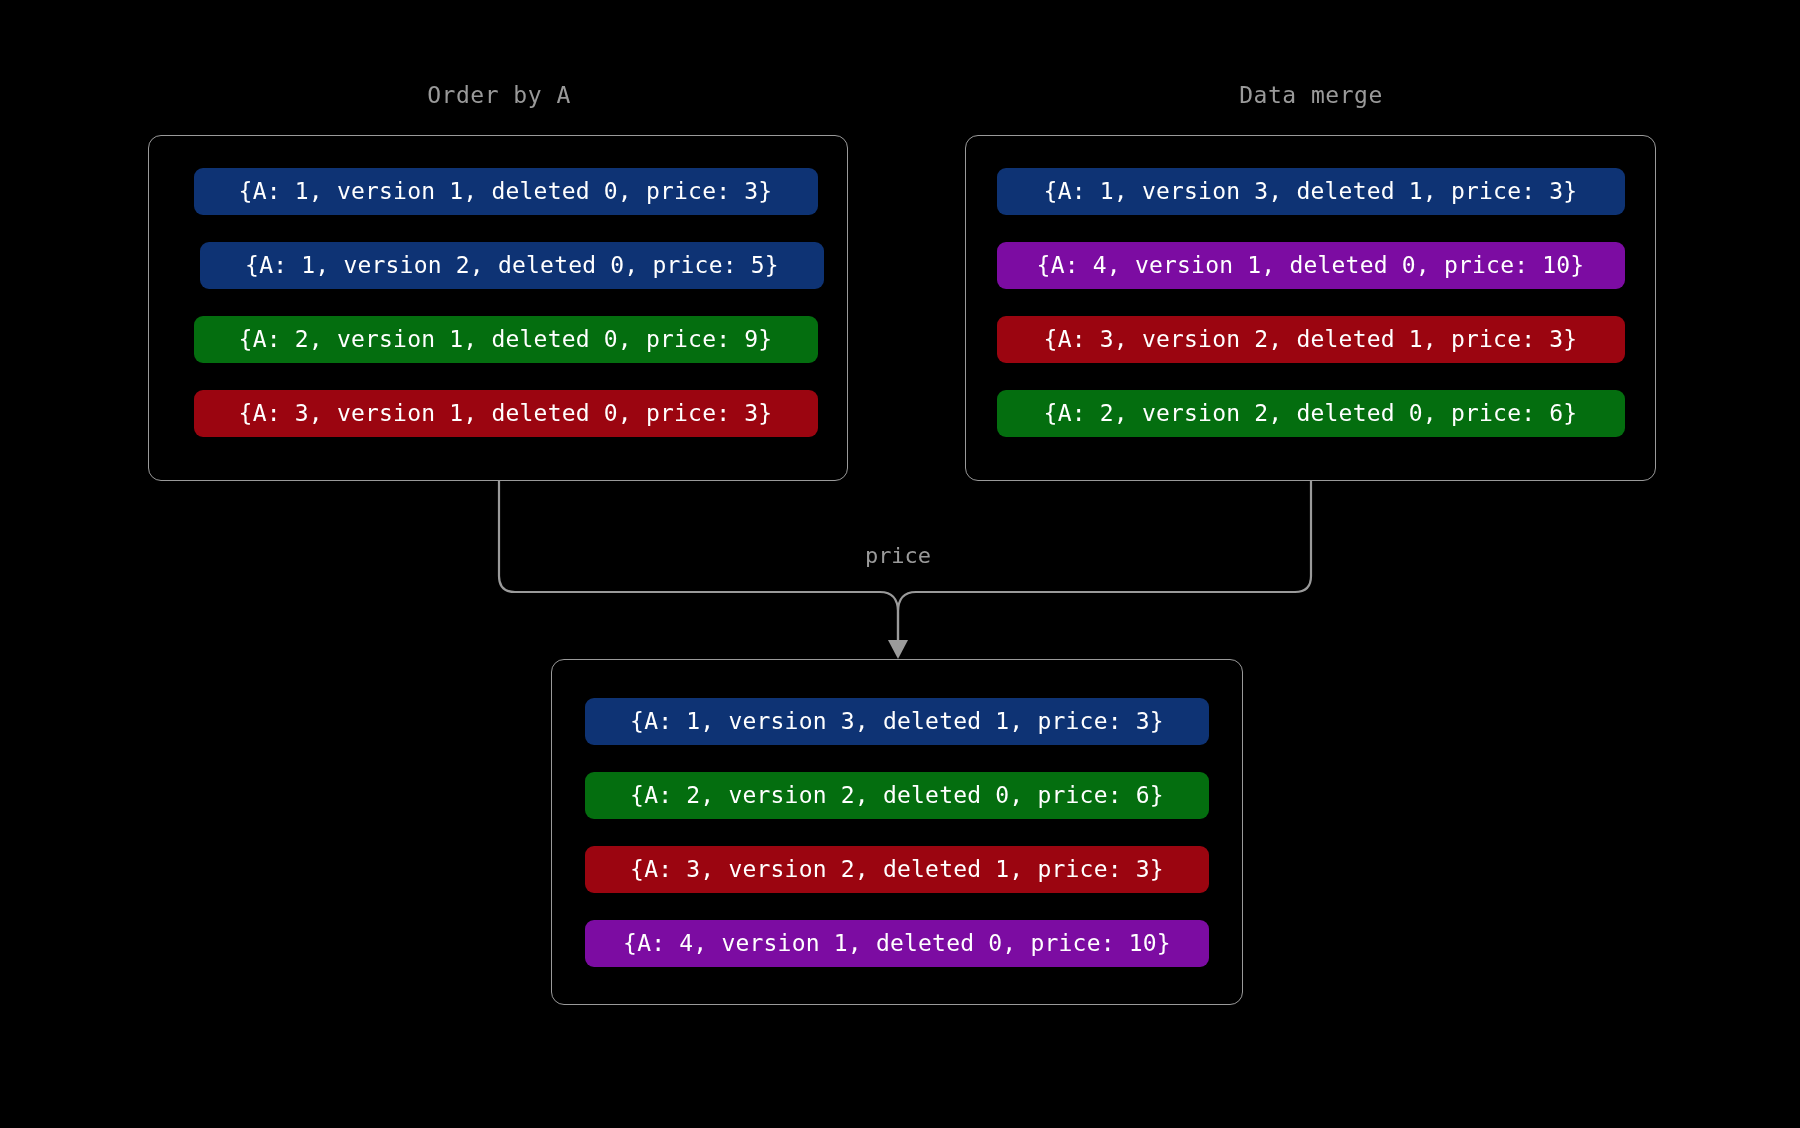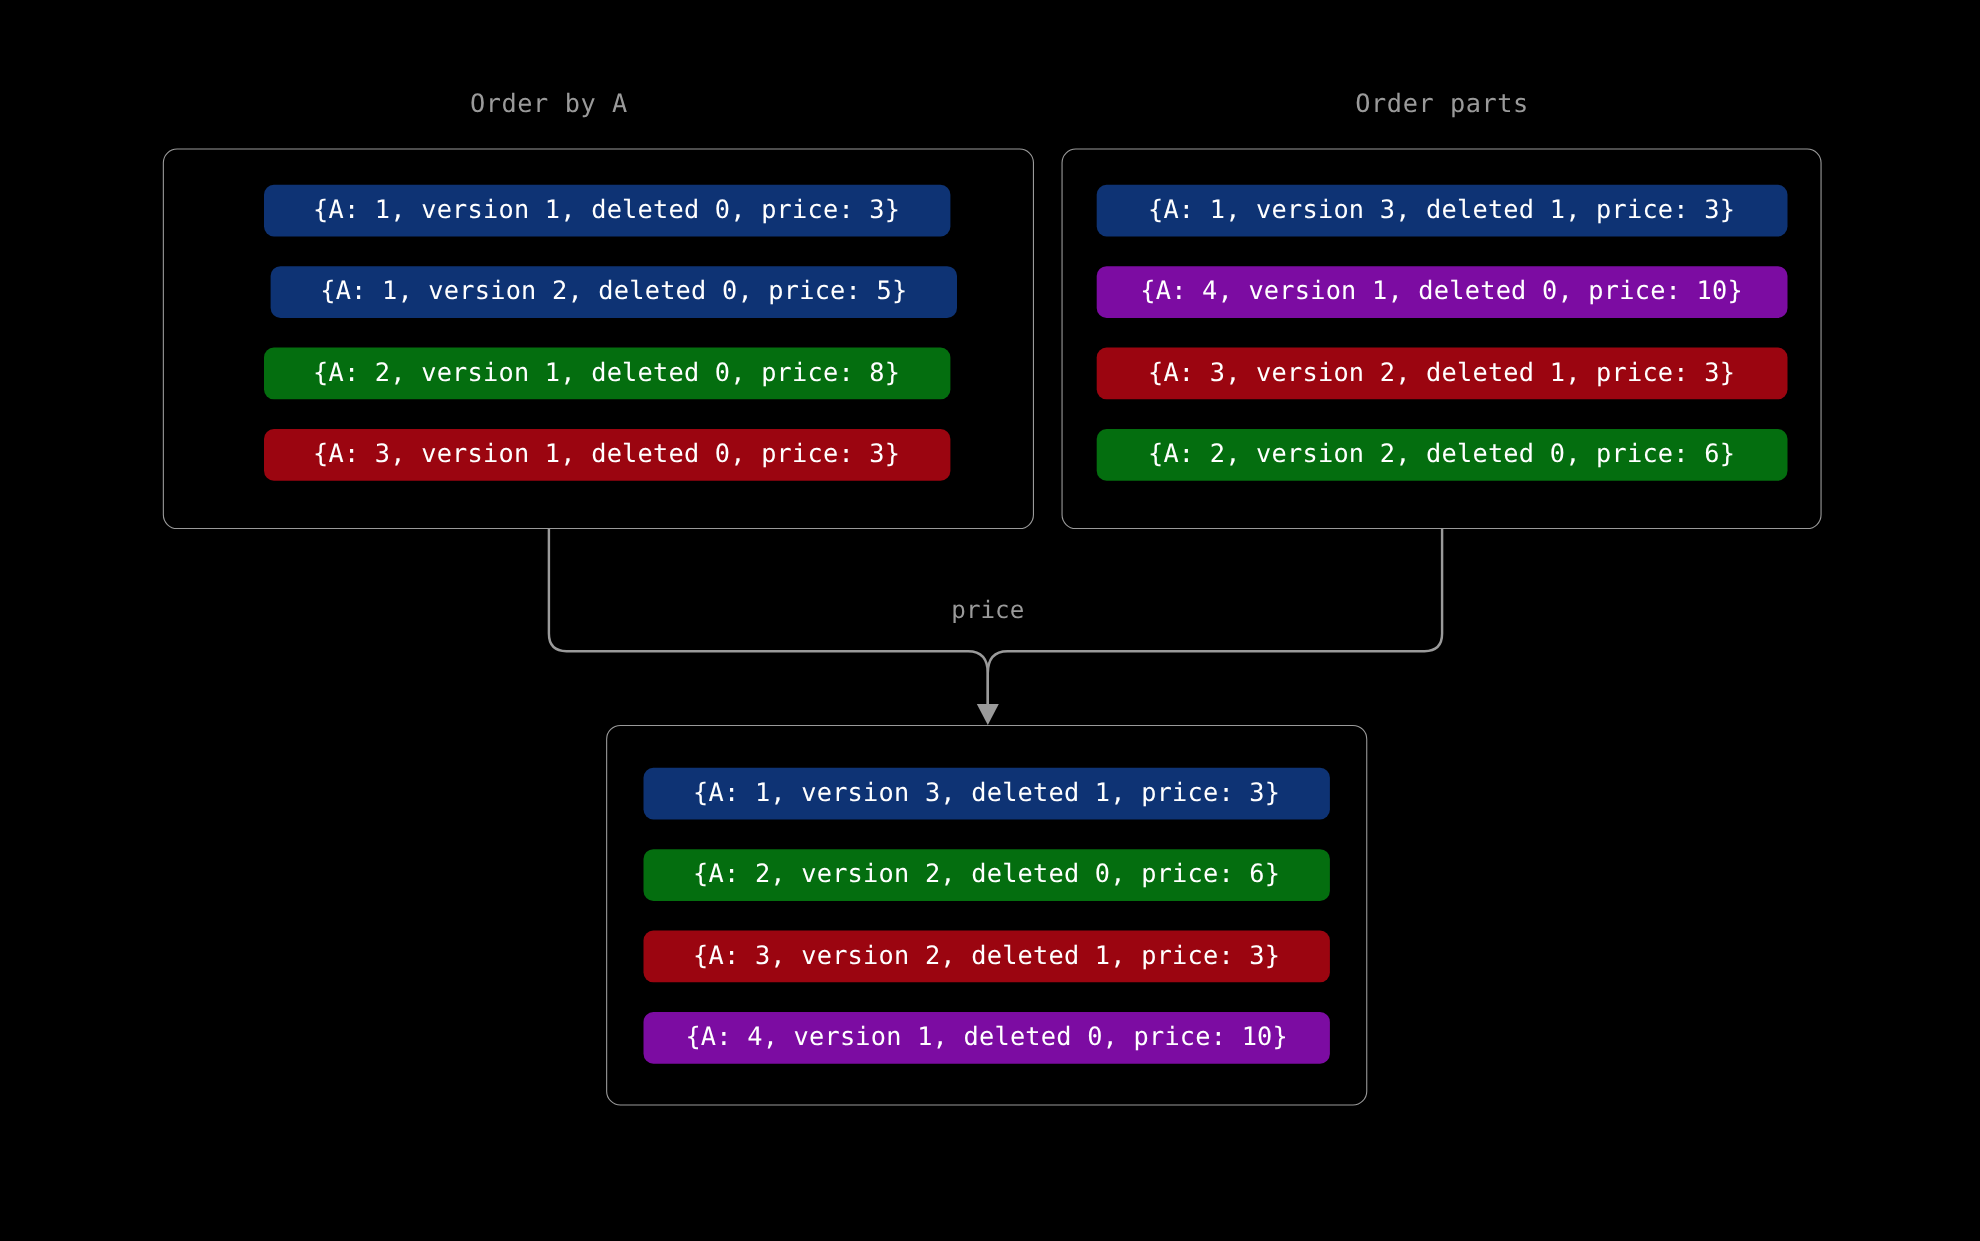--- a/index.html
+++ b/index.html
@@ -109,29 +109,29 @@
 
     <path d="M 499 481 L 499 576 Q 499 592 515 592 L 880 592 Q 898 592 898 612 L 898 648" fill="none" stroke="#9a9a9a" stroke-width="2.2"></path>
 
     <path d="M 1311 481 L 1311 576 Q 1311 592 1295 592 L 916 592 Q 898 592 898 612 L 898 648" fill="none" stroke="#9a9a9a" stroke-width="2.2"></path>
 
     <path d="M 888 640 L 898 659 L 908 640 Z" fill="#9a9a9a" stroke="none"></path>
   </svg>
 
   <div class="group-title" style="left:499px; top:82px;">Order by A</div>
 
-  <div class="group-title" style="left:1311px; top:82px;">Order parts</div>
+  <div class="group-title" style="left:1311px; top:82px;">Data merge</div>
 
   <div id="merge-label" style="left:898px; top:543px;">price</div>
 
-  <div class="panel" id="panel-order" style="left:148px; top:135px; width:792px; height:346px;padding-left:15px;">
+  <div class="panel" id="panel-order" style="left:148px; top:135px; width:700px; height:346px;padding-left:15px;">
     <div class="panel-inner">
       <div class="chip" style="background-color: rgb(14, 51, 116);">{A: 1, version 1, deleted 0, price: 3}</div>
       <div class="chip" style="background-color: rgb(14, 51, 116); margin-left: 13px;">{A: 1, version 2, deleted 0, price: 5}</div>
-      <div class="chip" style="background-color: rgb(4, 110, 15);">{A: 2, version 1, deleted 0, price: 8}</div>
+      <div class="chip" style="background-color: rgb(4, 110, 15);">{A: 2, version 1, deleted 0, price: 9}</div>
       <div class="chip" style="background-color: rgb(155, 5, 16);">{A: 3, version 1, deleted 0, price: 3}</div>
     </div>
   </div>
 
   <div class="panel" id="panel-parts" style="left:965px; top:135px; width:691px; height:346px;">
     <div class="panel-inner">
       <div class="chip" style="background-color: rgb(14, 51, 116);">{A: 1, version 3, deleted 1, price: 3}</div>
       <div class="chip" style="background-color: rgb(124, 12, 162);">{A: 4, version 1, deleted 0, price: 10}</div>
       <div class="chip" style="background-color: rgb(155, 5, 16);">{A: 3, version 2, deleted 1, price: 3}</div>
       <div class="chip" style="background-color: rgb(4, 110, 15);">{A: 2, version 2, deleted 0, price: 6}</div>

